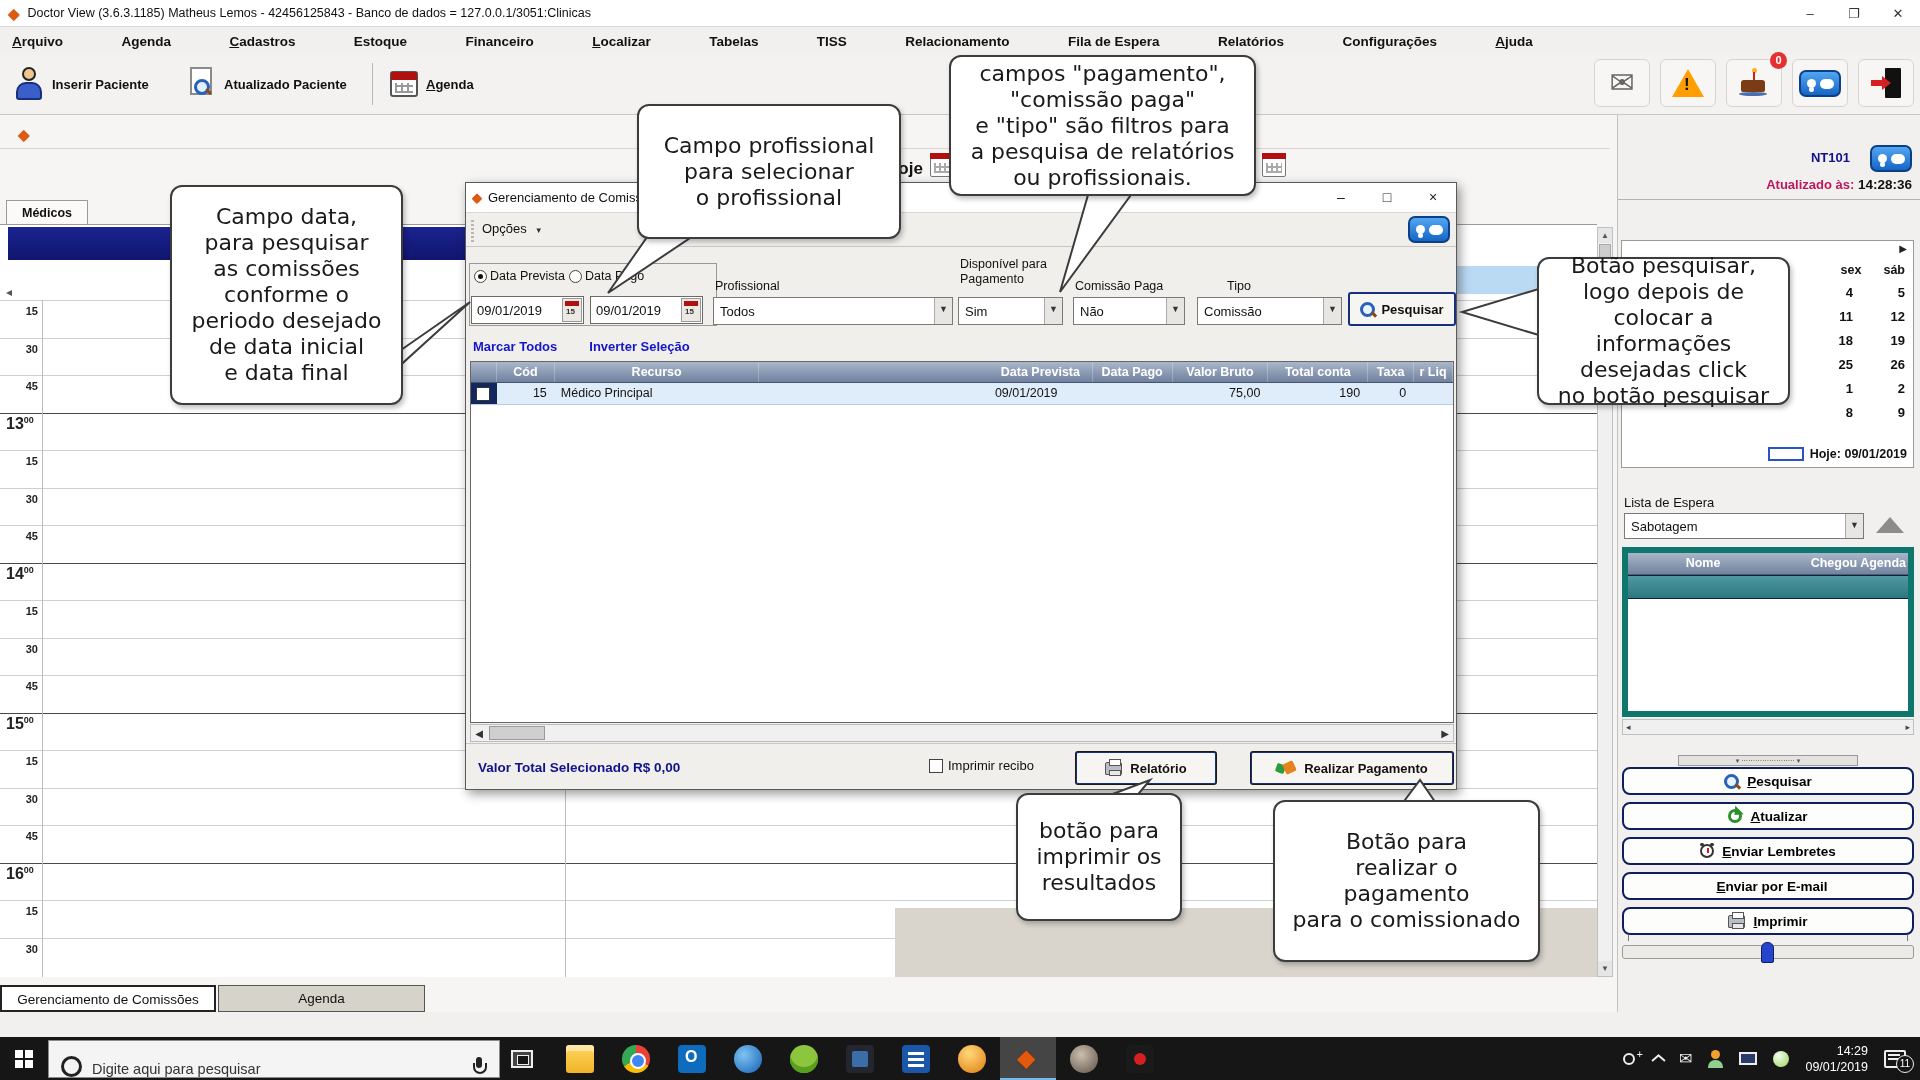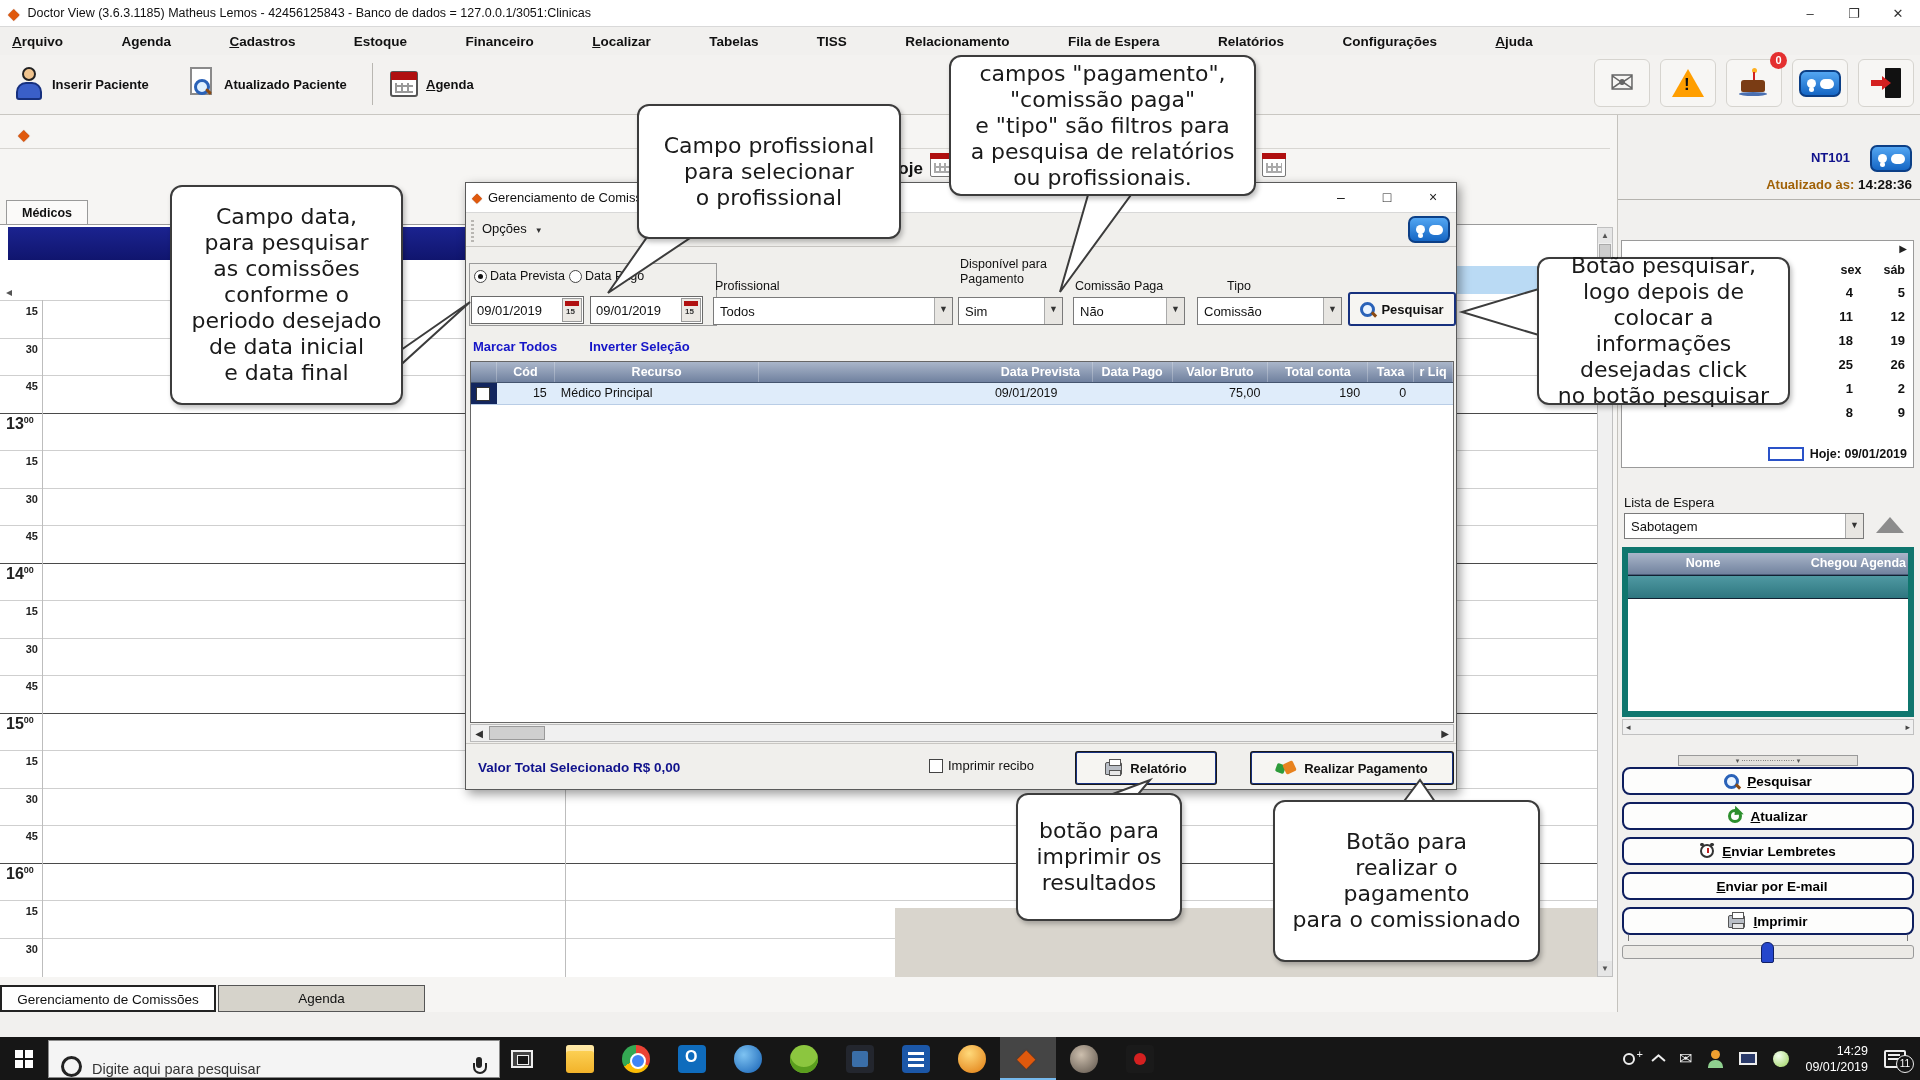--- a/index.html
+++ b/index.html
@@ -82,21 +82,21 @@
   .vscroll .up,.vscroll .dn { position:absolute; left:0; width:14px; height:15px; background:#e6e6e6; color:#555; font-size:8px; text-align:center; line-height:15px; }
   .vscroll .up { top:0; } .vscroll .dn { bottom:0; }
   .vscroll .thumb { position:absolute; left:1px; top:16px; width:12px; height:88px; background:#cdcdcd; border:1px solid #aaa; }
 
   
   .sidebar { position:absolute; left:1617px; top:115px; width:303px; height:897px; background:#f1f0ee; border-left:1px solid #c4c2bd; }
   .nt { position:absolute; right:70px; top:35px; font-weight:bold; font-size:13px; color:#10128c; }
   .ntchat { position:absolute; right:8px; top:30px; }
   .updated { position:absolute; right:8px; top:62px; font-size:13px; }
   .updated b { font-size:13.5px; }
-  .updated .lab { color:#a16207; font-weight:bold;margin-left:9px; }
+  .updated .lab { color:#be185d; font-weight:bold;margin-left:9px; }
   .ntline { position:absolute; left:0; right:0; top:84px; height:1px; background:#b5b3ae; }
   .calbox { position:absolute; left:3px; top:125px; width:293px; height:228px; background:#fff; border:1px solid #9a9a9a; }
   .calnav { position:absolute; right:6px; top:2px; font-size:10px; color:#222; }
   .caldow { position:absolute; right:8px; top:22px; display:flex; gap:22px; font-weight:bold; font-size:12.5px; }
   .calrows { position:absolute; right:8px; top:44px; }
   .calrow { display:flex; gap:26px; justify-content:flex-end; height:24px; font-weight:bold; font-size:13px; }
   .calrow span { width:26px; text-align:right; }
   .hojeline { position:absolute; right:6px; bottom:6px; display:flex; align-items:center; gap:6px; font-weight:bold; font-size:12.5px; }
   .swatch { width:36px; height:14px; border:2px solid #2a52c8; background:#fff; }
   .lista-lab { position:absolute; left:6px; top:380px; font-size:13px; }

